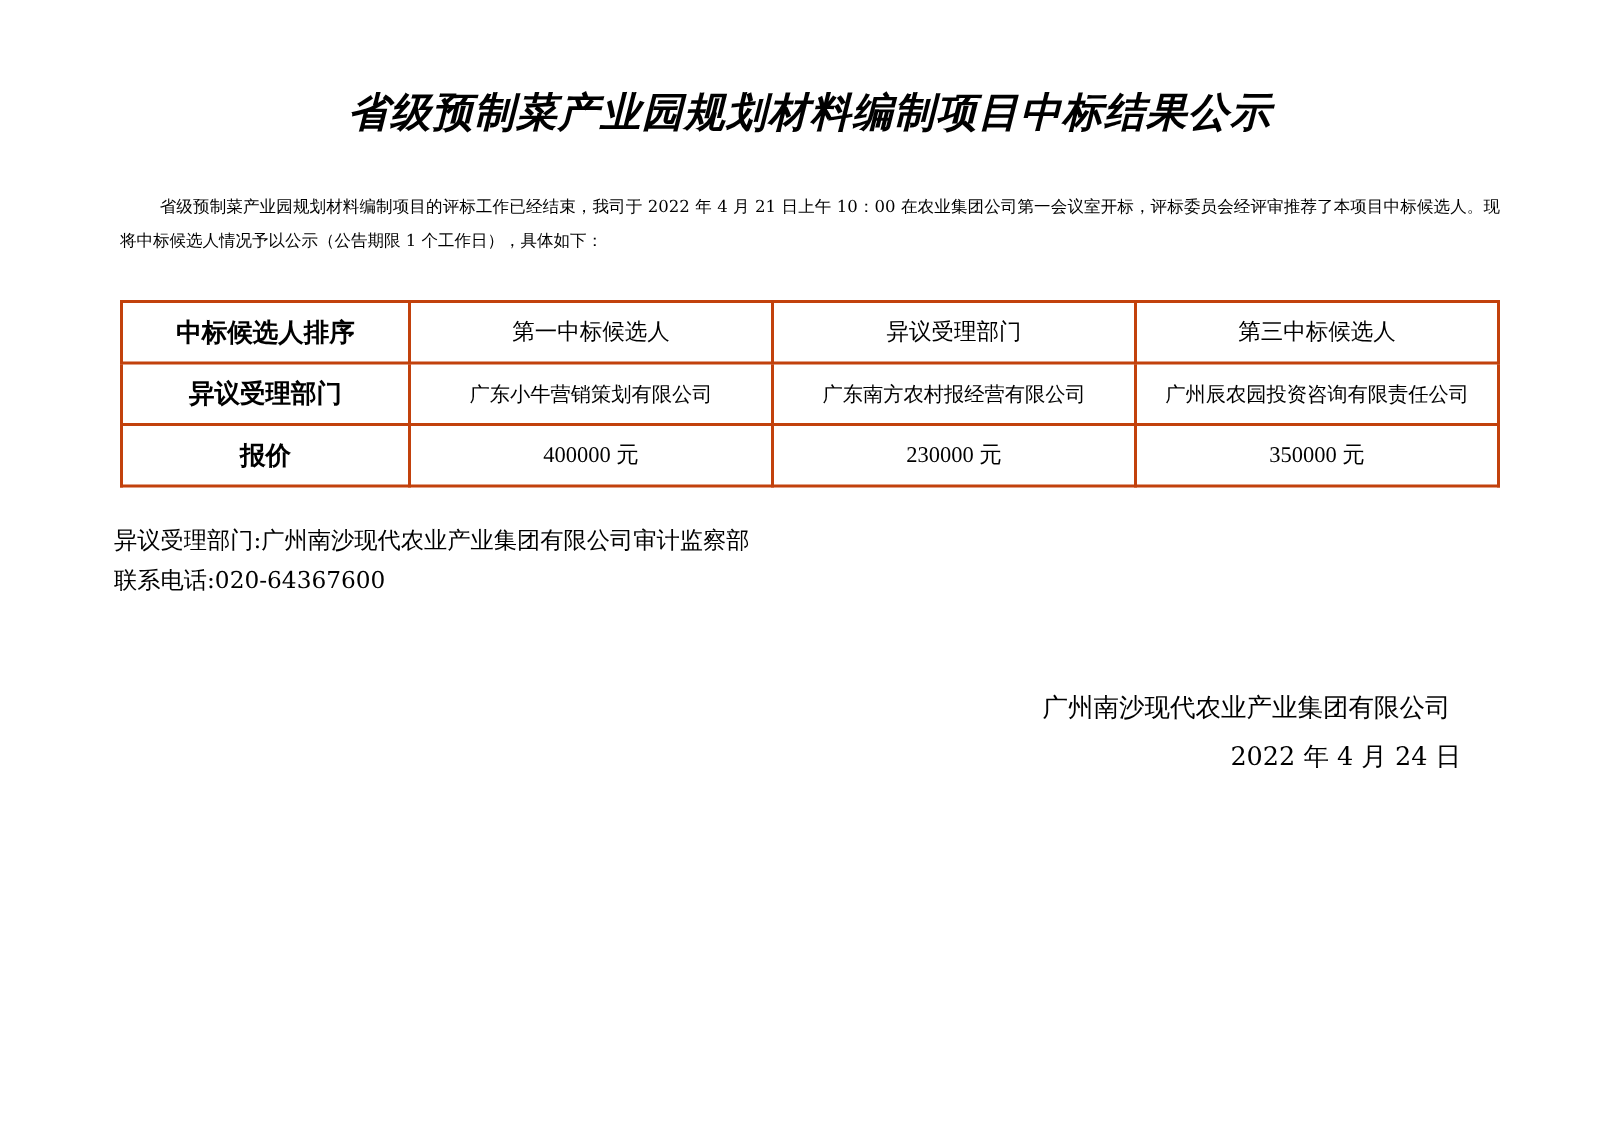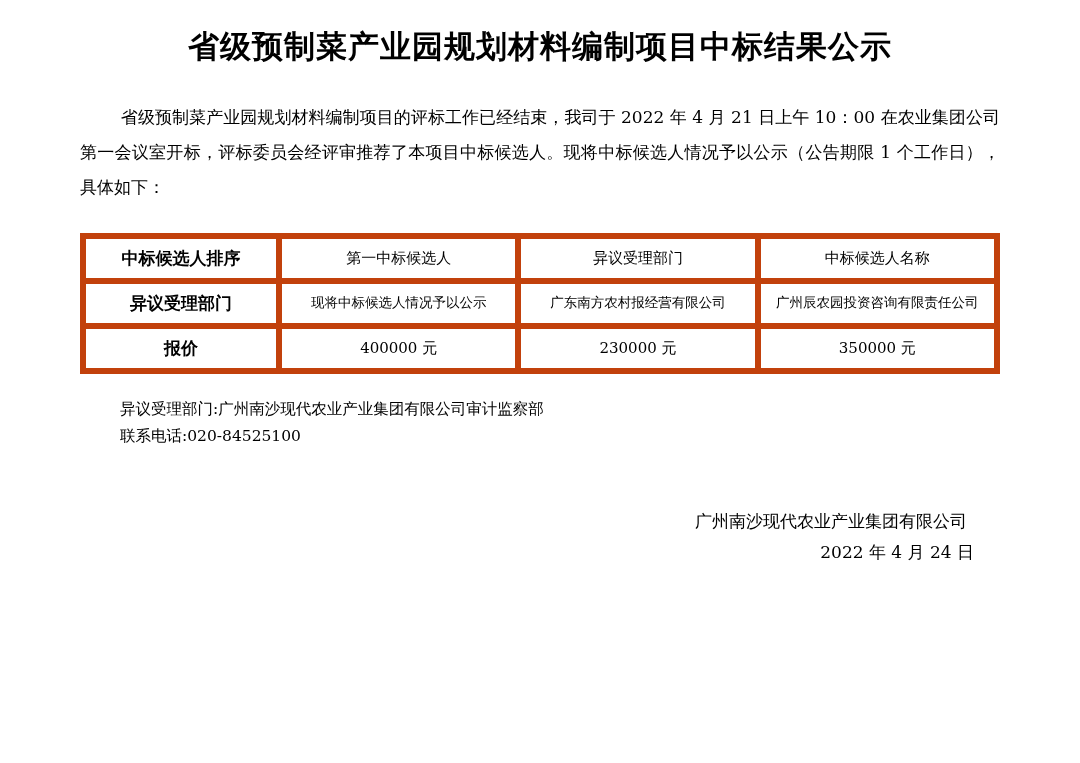--- a/index.html
+++ b/index.html
@@ -17,66 +17,68 @@
   }
   .page {
     width: 1080px;
     height: 763px;
     box-sizing: border-box;
     padding: 0;
     position: relative;
   }
   .doc-title {
     text-align: center;
-    font-size: 31px;
+    font-size: 27px;
     font-weight: bold;
     letter-spacing: 1px;
-    margin-top: 26px;
+    margin-top: 58px;
     line-height: 1.3;
+    font-style: italic;
   }
   .body-text {
     margin: 34px 80px 0 80px;
-    font-size: 17px;
+    font-size: 11px;
     line-height: 2.05;
     text-align: justify;
     text-justify: inter-ideograph;
   }
   .body-text .indent {
     display: inline-block;
     width: 2.4em;
   }
   table.result-table {
     margin: 28px 80px 0 80px;
     border-collapse: collapse;
     width: 920px;
     table-layout: fixed;
   }
   table.result-table td {
-    border: 6px solid #c2410c;
+    border: 2px solid #c2410c;
     text-align: center;
     vertical-align: middle;
     padding: 0;
     height: 39px;
+    font-family: Liberation Serif, serif;
   }
   td.head-cell {
     width: 190px;
     font-size: 17px;
     font-weight: bold;
   }
   td.col-head {
     font-size: 15px;
   }
   td.name-cell {
     font-size: 13.5px;
   }
   td.price-cell {
     font-size: 15px;
   }
   .contact-block {
-    margin: 22px 0 0 120px;
+    margin: 22px 0 0 76px;
     font-size: 15.5px;
     line-height: 1.75;
   }
   .signature {
     margin-top: 52px;
     text-align: right;
     padding-right: 113px;
     font-size: 17px;
     line-height: 2.3;
   }
@@ -94,38 +96,38 @@
   <div class="doc-title">省级预制菜产业园规划材料编制项目中标结果公示</div>
 
   <div class="body-text"><span class="indent"></span><span>省级预制菜产业园规划材料编制项目的评标工作已经结束，我司于 2022 年 4 月 21 日上午 10：00 在农业集团公司第一会议室开标，评标委员会经评审推荐了本项目中标候选人。现将中标候选人情况予以公示（公告期限 1 个工作日），具体如下：</span></div>
 
   <table class="result-table">
     <tbody>
         <tr>
       <td class="head-cell">中标候选人排序</td>
       <td class="col-head">第一中标候选人</td>
       <td class="col-head">异议受理部门</td>
-      <td class="col-head">中标候选人名称</td>
+      <td class="col-head">第三中标候选人</td>
     </tr>
     <tr>
       <td class="head-cell">异议受理部门</td>
-      <td class="name-cell">现将中标候选人情况予以公示</td>
+      <td class="name-cell">广东小牛营销策划有限公司</td>
       <td class="name-cell">广东南方农村报经营有限公司</td>
       <td class="name-cell">广州辰农园投资咨询有限责任公司</td>
     </tr>
     <tr>
       <td class="head-cell">报价</td>
       <td class="price-cell">400000 元</td>
       <td class="price-cell">230000 元</td>
       <td class="price-cell">350000 元</td>
     </tr>
   </tbody>
     </table>
 
   <div class="contact-block">
     <div>异议受理部门:广州南沙现代农业产业集团有限公司审计监察部</div>
-    <div>联系电话:020-84525100</div>
+    <div>联系电话:020-64367600</div>
   </div>
 
   <div class="signature">广州南沙现代农业产业集团有限公司</div>
   <div class="sign-date">2022 年 4 月 24 日</div>
 
 </div>
 
 </body></html>

